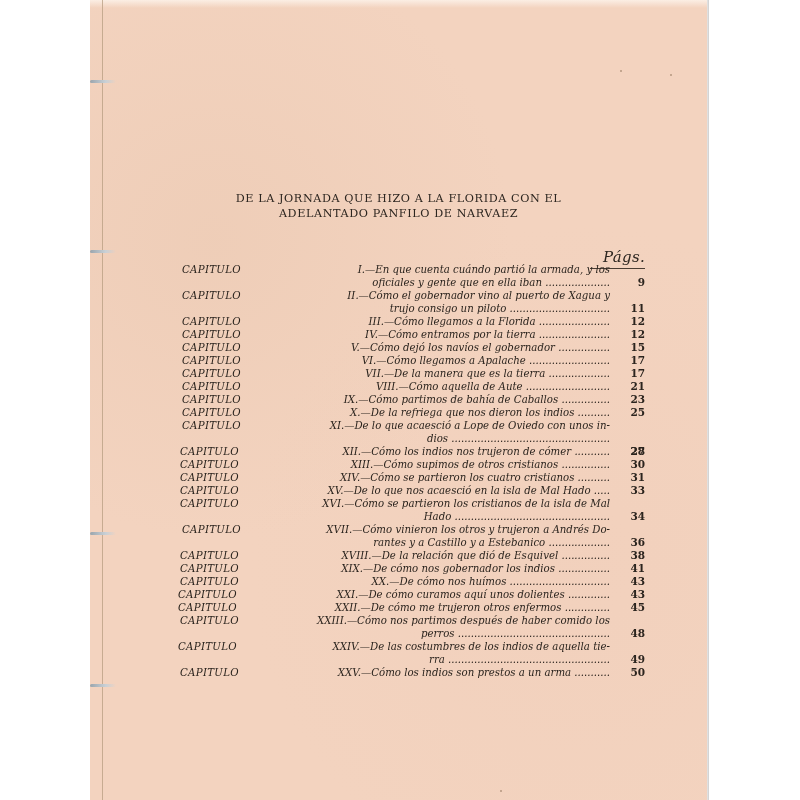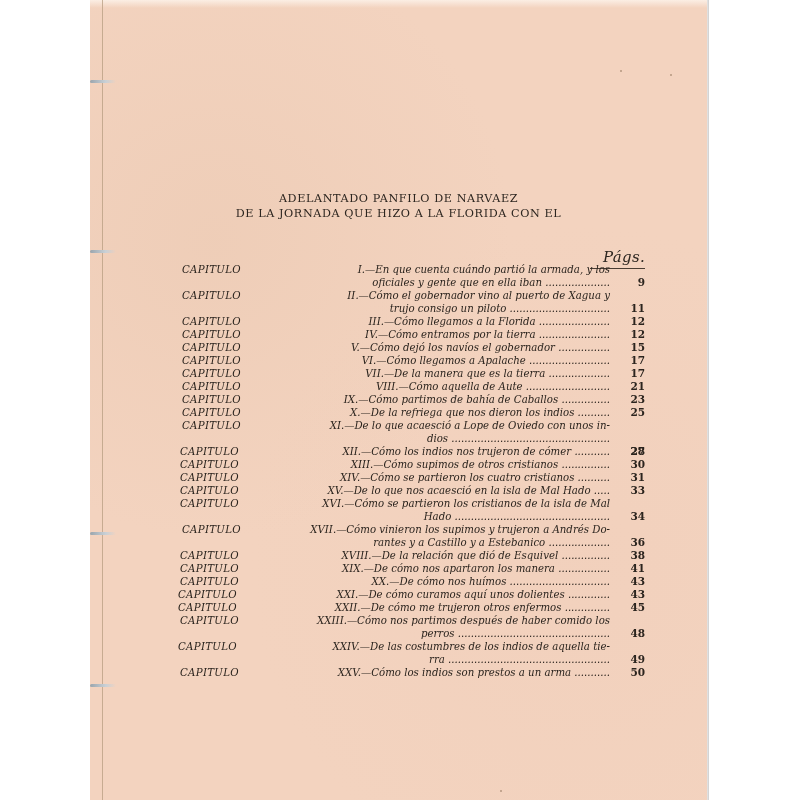--- a/index.html
+++ b/index.html
@@ -70,22 +70,22 @@
   <div class="stitch" style="top:80px"></div>
   <div class="stitch" style="top:250px"></div>
   <div class="stitch" style="top:532px"></div>
   <div class="stitch" style="top:684px"></div>
 
   <div class="speck" style="left:530px;top:70px"></div>
   <div class="speck" style="left:580px;top:74px"></div>
   <div class="speck" style="left:410px;top:790px"></div>
 
   <div class="title">
+    <div>DE LA JORNADA QUE HIZO A LA FLORIDA CON EL</div>
     <div>ADELANTADO PANFILO DE NARVAEZ</div>
-    <div>DE LA JORNADA QUE HIZO A LA FLORIDA CON EL</div>
   </div>
 
   <div class="pags">Págs.</div>
 
   <div class="toc" id="toc">
       <div class="row" style="top: 0px;">
         <span class="cap" style="left: 92px;">CAPITULO</span>
         <div class="entry">
           <div class="line1" style="top: 0px;">I.—En que cuenta cuándo partió la armada, y los</div>
           <div class="line2" style="top: 13px;">oficiales y gente que en ella iban ....................</div>
@@ -196,36 +196,36 @@
         <span class="cap" style="left: 90px;">CAPITULO</span>
         <div class="entry">
           <div class="line1" style="top: 0px;">XVI.—Cómo se partieron los cristianos de la isla de Mal</div>
           <div class="line2" style="top: 13px;">Hado ................................................</div>
         </div>
         <span class="pg" style="top: 13px;">34</span>
       </div>
       <div class="row" style="top: 260px;">
         <span class="cap" style="left: 92px;">CAPITULO</span>
         <div class="entry">
-          <div class="line1" style="top: 0px;">XVII.—Cómo vinieron los supimos y trujeron a Andrés Do-</div>
+          <div class="line1" style="top: 0px;">XVII.—Cómo vinieron los otros y trujeron a Andrés Do-</div>
           <div class="line2" style="top: 13px;">rantes y a Castillo y a Estebanico ...................</div>
         </div>
         <span class="pg" style="top: 13px;">36</span>
       </div>
       <div class="row" style="top: 286px;">
         <span class="cap" style="left: 90px;">CAPITULO</span>
         <div class="entry">
           <div class="line1" style="top: 0px;">XVIII.—De la relación que dió de Esquivel ...............</div>
         </div>
         <span class="pg" style="top: 0px;">38</span>
       </div>
       <div class="row" style="top: 299px;">
         <span class="cap" style="left: 90px;">CAPITULO</span>
         <div class="entry">
-          <div class="line1" style="top: 0px;">XIX.—De cómo nos apartaron los manera ................</div>
+          <div class="line1" style="top: 0px;">XIX.—De cómo nos gobernador los indios ................</div>
         </div>
         <span class="pg" style="top: 0px;">41</span>
       </div>
       <div class="row" style="top: 312px;">
         <span class="cap" style="left: 90px;">CAPITULO</span>
         <div class="entry">
           <div class="line1" style="top: 0px;">XX.—De cómo nos huímos ...............................</div>
         </div>
         <span class="pg" style="top: 0px;">43</span>
       </div>

